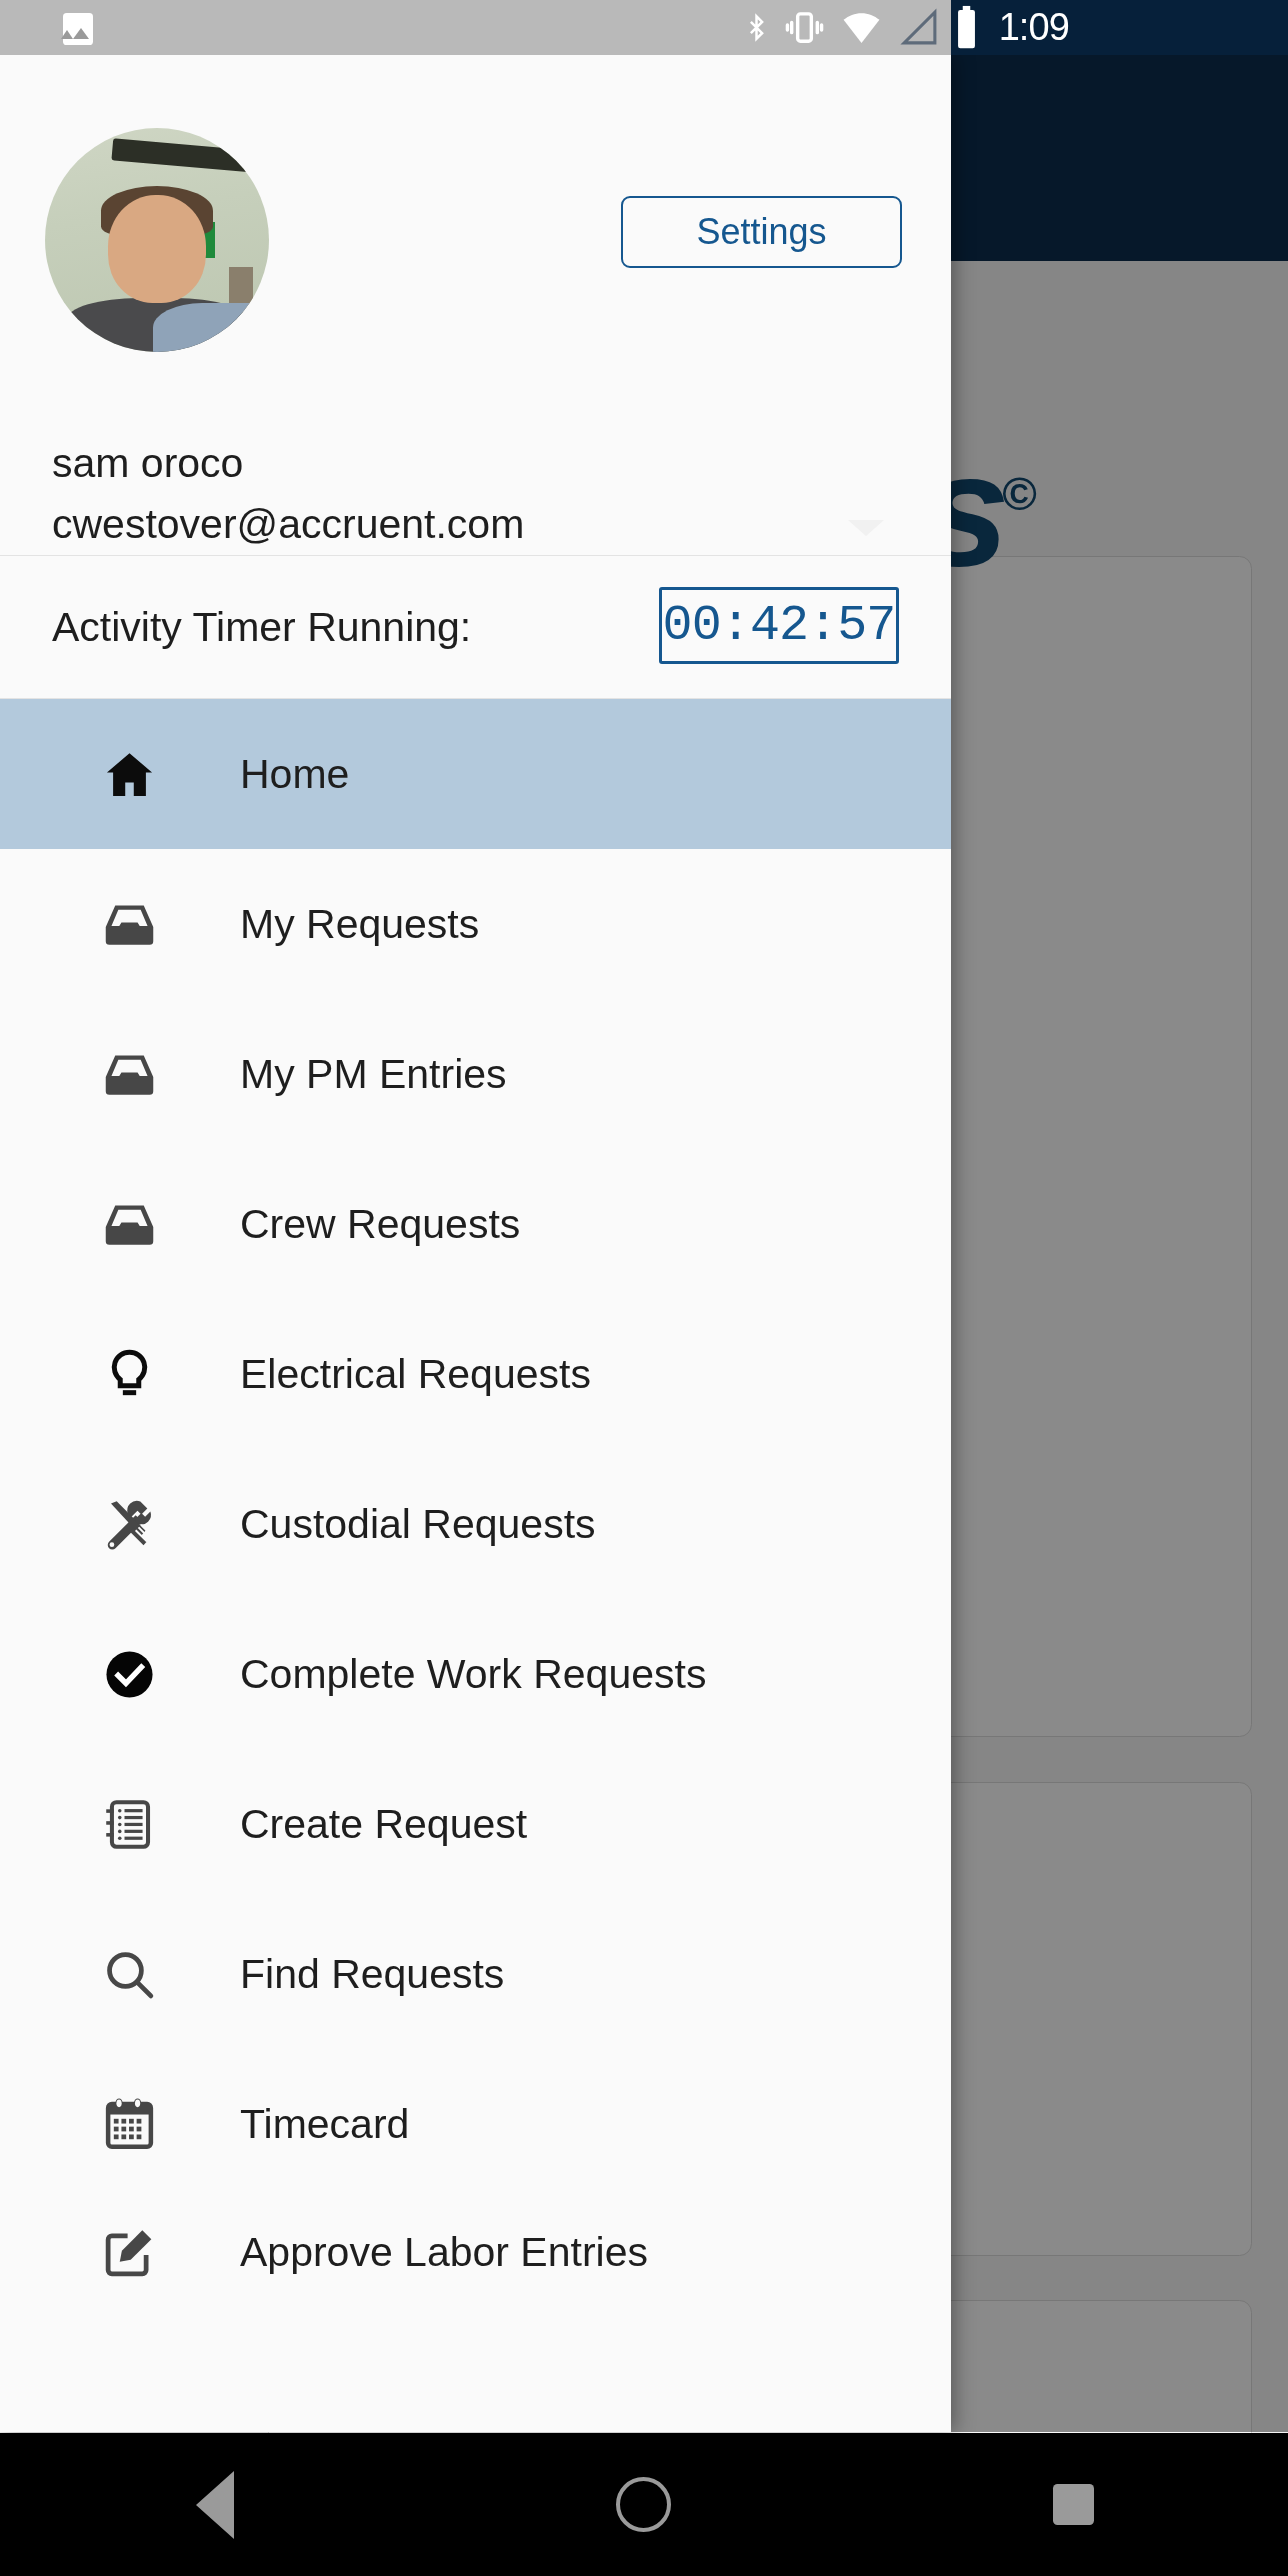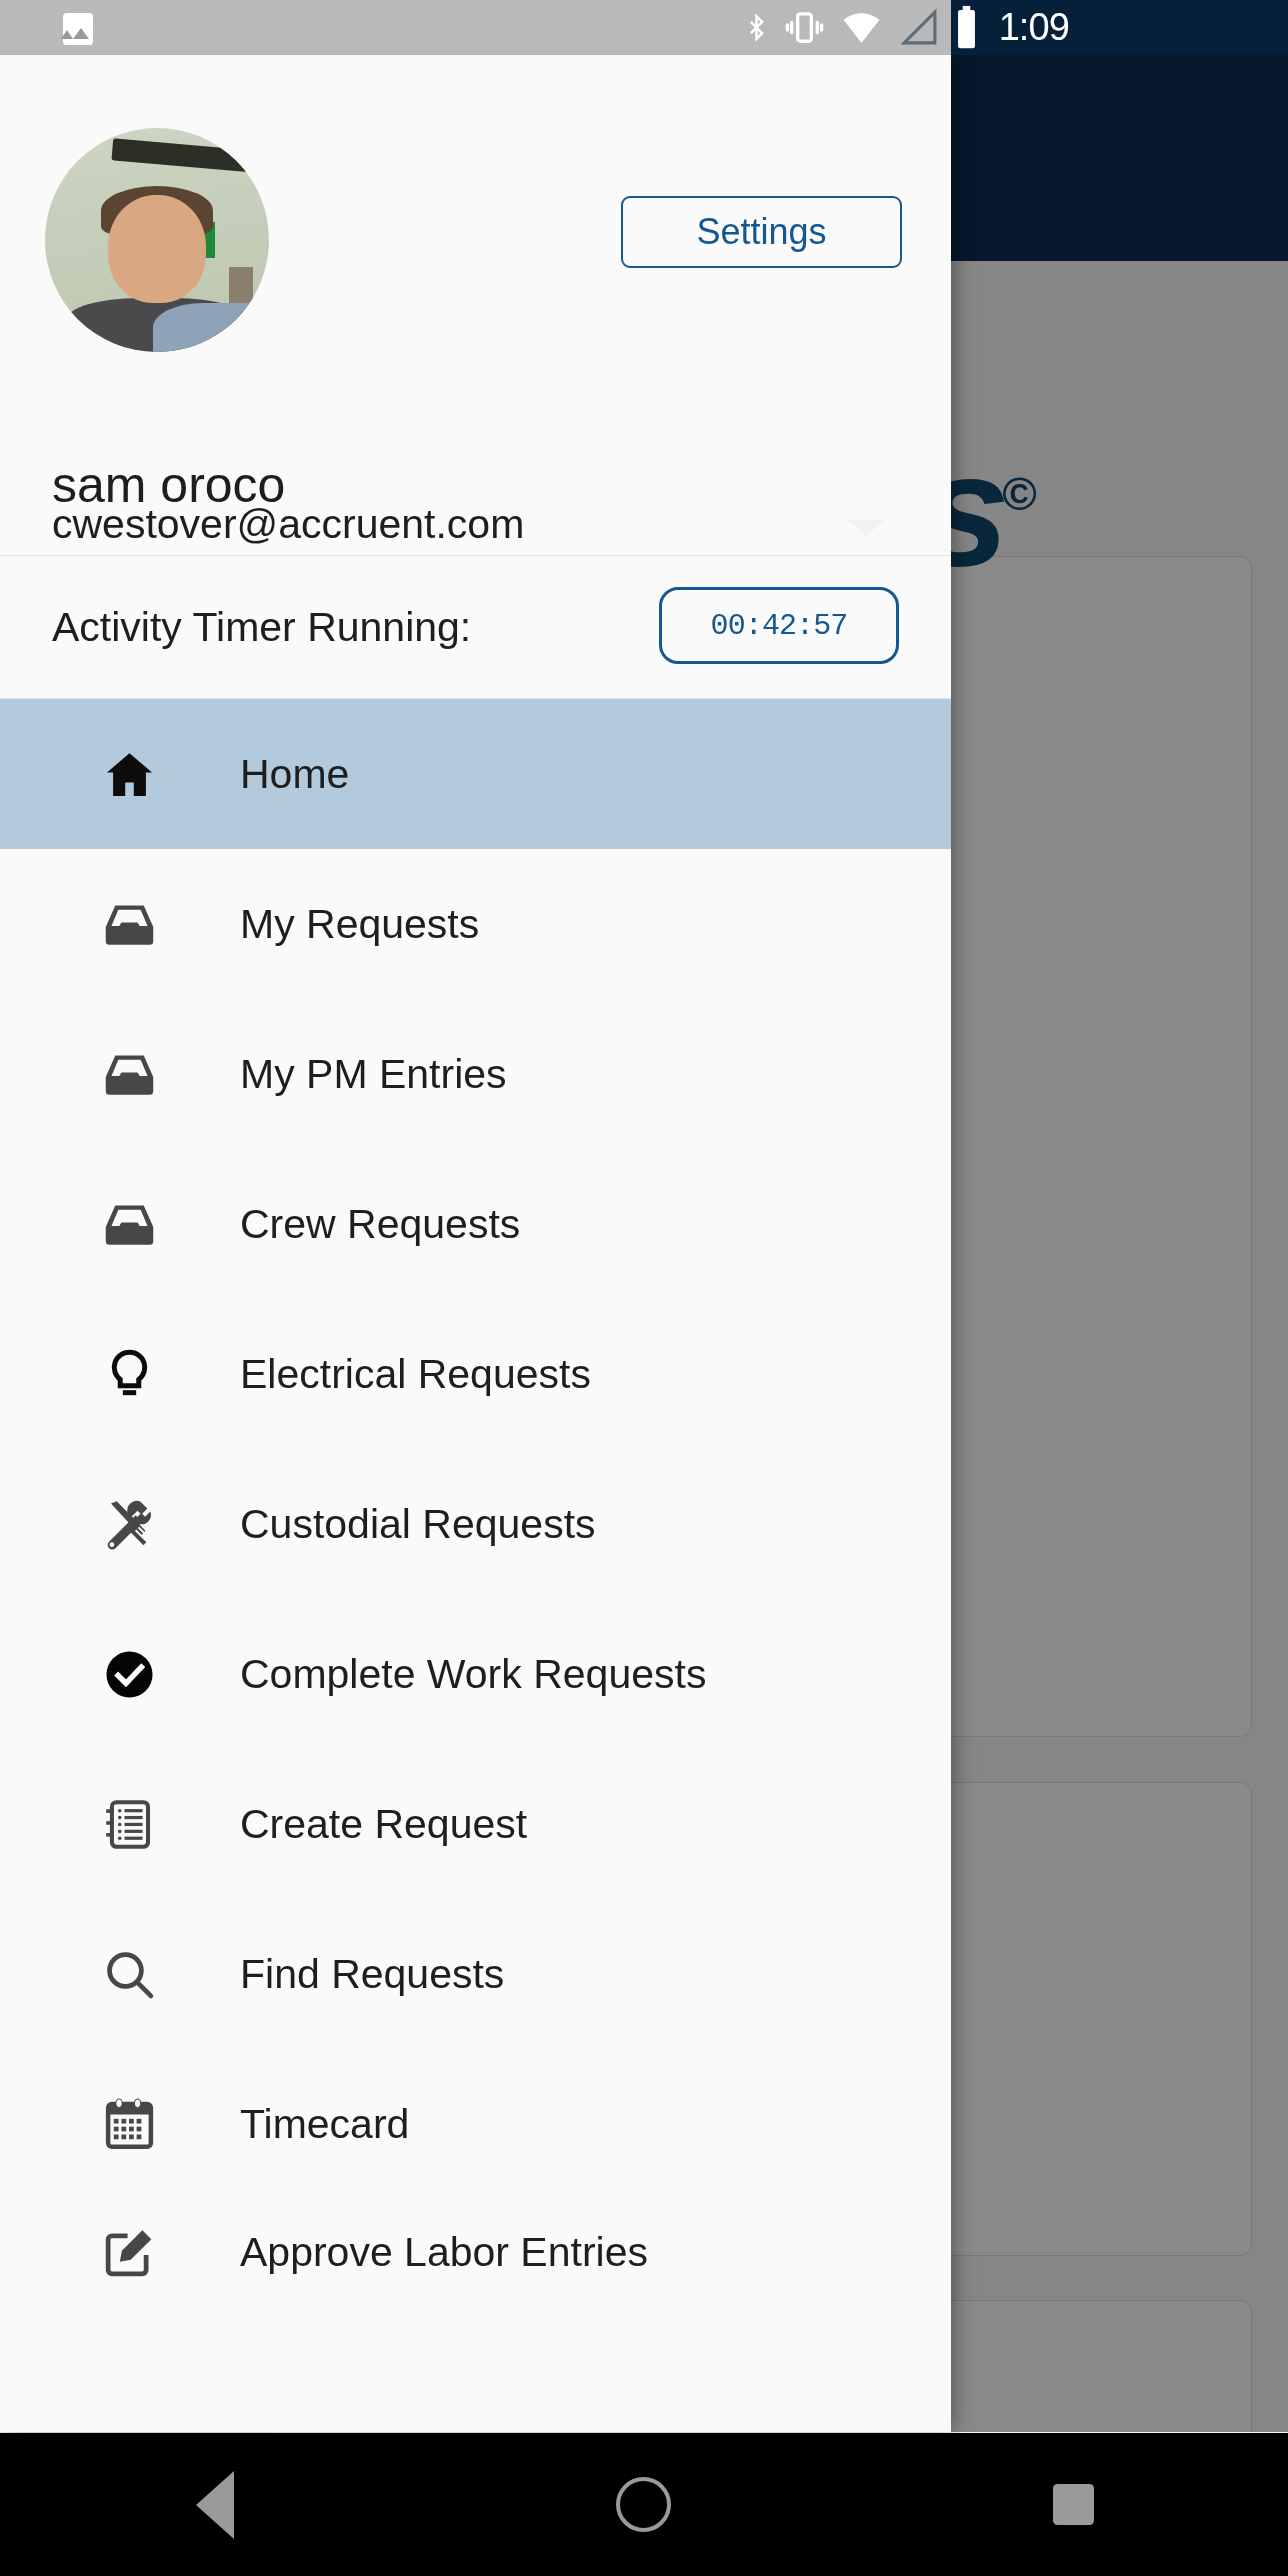--- a/index.html
+++ b/index.html
@@ -121,42 +121,42 @@
     background:#8a7f6c;
   }
 
   .settings-btn {
     position:absolute; left:621px; top:141px; width:281px; height:72px;
     border:2.7px solid #15578f; border-radius:9px; background:#fafafa;
     color:#15578f; font-size:36px; display:flex; align-items:center; justify-content:center;
     cursor:pointer;
   }
   .user-name {
-    position:absolute; left:52px; top:385px; font-size:50px; color:#1e1e1e;margin-top:16px;
+    position:absolute; left:52px; top:385px; font-size:41px; color:#1e1e1e;
   }
   .user-email {
     position:absolute; left:52px; top:446px; font-size:41px; color:#1e1e1e;
   }
   .email-caret {
     position:absolute; left:848px; top:465px;
     width:0;height:0;border-left:18px solid transparent;border-right:18px solid transparent;
     border-top:16px solid #f1f1f1;
   }
 
   
   .timer-row {
     position:relative; height:143px; border-bottom:1.8px solid #e3e3e3;
     display:flex; align-items:center; padding:0 52px;
   }
   .timer-label { font-size:41px; color:#1e1e1e; }
   .timer-box {
     position:absolute; right:52px; top:31px; width:240px; height:77px;
-    border:3.6px solid #15578f; border-radius:19px; background:#fafafa;
+    border:3.6px solid #15578f; border-radius:3px; background:#fafafa;
     display:flex; align-items:center; justify-content:center;
-    color:#15578f; font-size:30px; font-family:"Liberation Mono", monospace;
+    color:#15578f; font-size:50px; font-family:"Liberation Mono", monospace;
     letter-spacing:-0.9px;
   }
 
   
   .nav-list { position:relative; }
   .nav-item {
     display:flex; align-items:center; height:150px; cursor:pointer;
     padding-left:18px;
   }
   .nav-item.active { background:#b3c9dc; }

